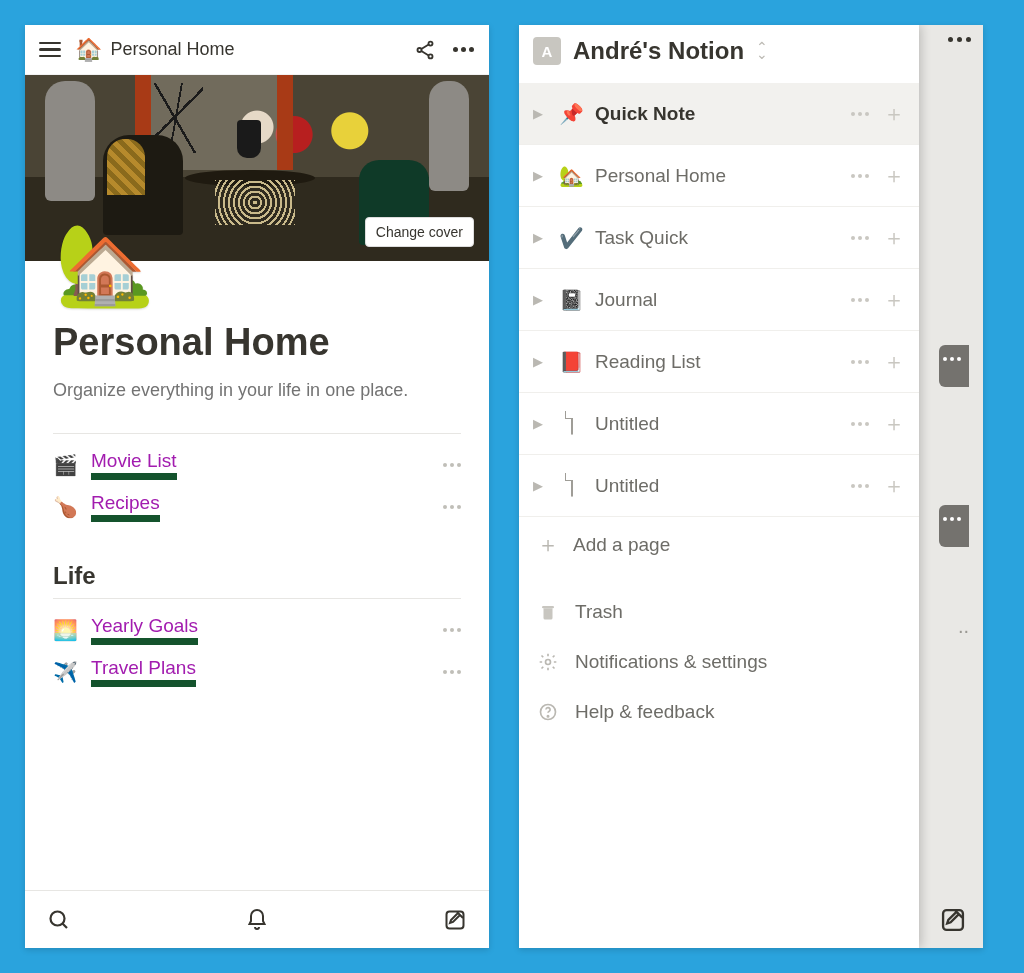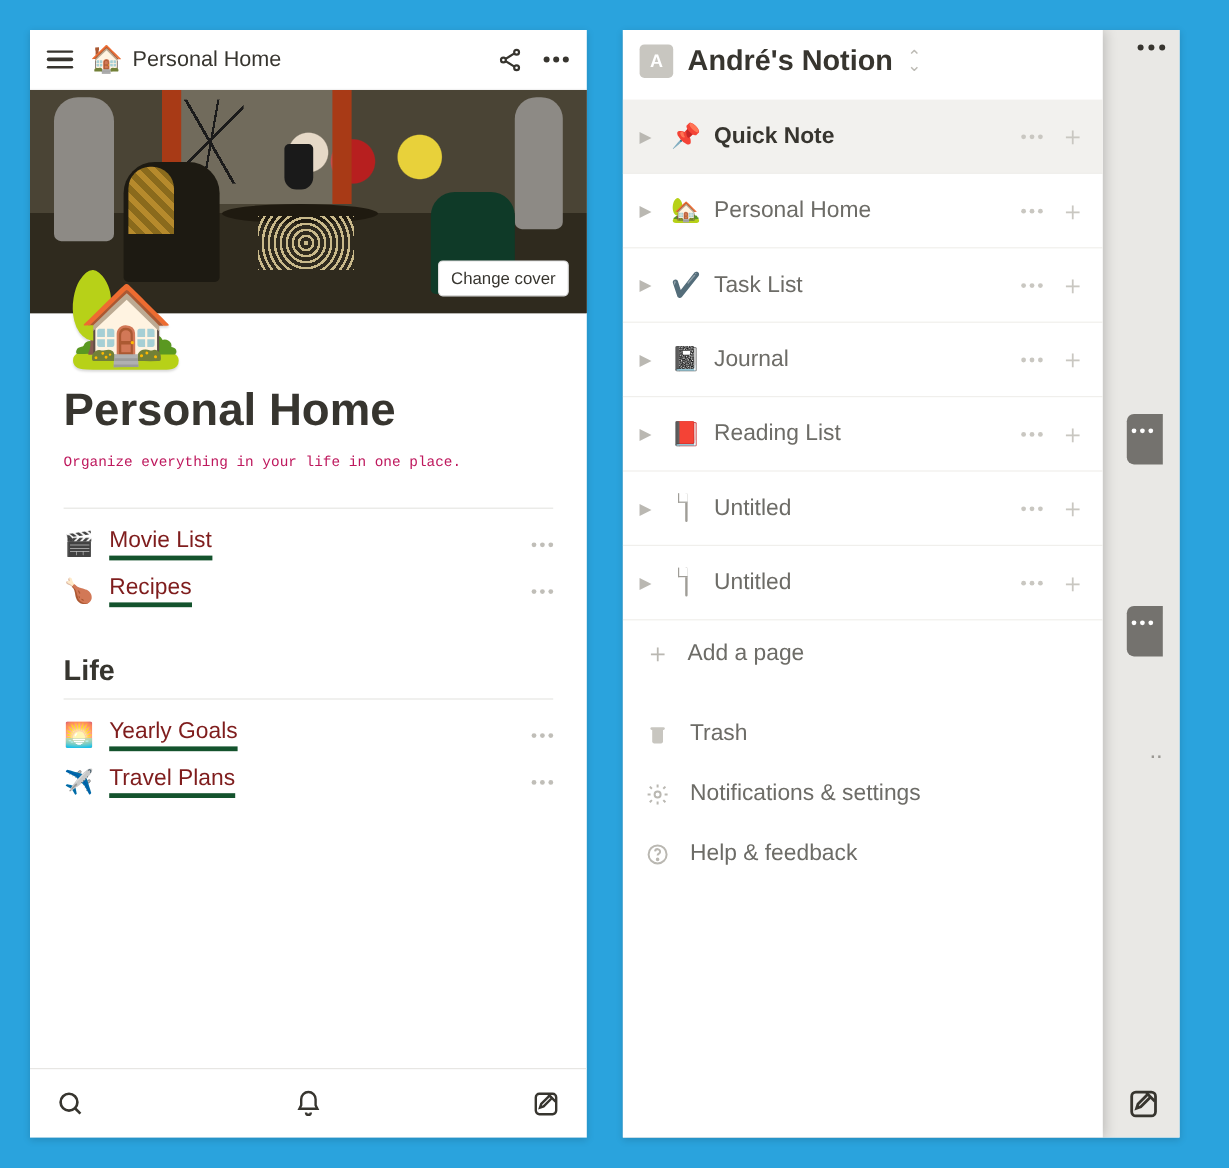--- a/index.html
+++ b/index.html
@@ -73,26 +73,26 @@
     position:absolute; right:15px; bottom:14px; background:#fff; border:1px solid #ddd;
     padding:6px 10px; font-size:14px; border-radius:4px; color:#37352f; cursor:pointer;margin-top:44px;
   }
   .hero-emoji { position:absolute; left:30px; bottom:-44px; font-size:80px; line-height:1; text-shadow:0 1px 2px rgba(0,0,0,0.15);}
   
   .content { padding: 60px 28px 0 28px; flex:1; overflow:hidden; }
   .page-title { font-size:38px; font-weight:700; color:#37352f; margin-bottom:12px;}
   .add-comment { display:flex; align-items:center; gap:8px; color:#b4b1aa; font-size:16px; margin-bottom:28px; cursor:pointer;}
   .add-comment .cicon{ width:18px; height:16px; background:#c8c6c0; border-radius:3px; position:relative;}
   .add-comment .cicon::after{content:""; position:absolute; left:4px; right:4px; top:4px; height:2px; background:#fff; box-shadow:0 4px 0 #fff;}
-  .desc { font-size:12px; color:#be185d; line-height:1.6; margin-bottom:28px;font-family:Liberation Mono, monospace;}
+  .desc { font-size:18px; color:#737373; line-height:1.6; margin-bottom:28px;}
   .sect-head { font-size:24px; font-weight:700; margin:12px 0 8px 0;}
   .sect-divider { height:1px; background:#e7e6e3; margin-bottom:10px;}
   .linkrow { display:flex; align-items:center; gap:12px; padding:6px 0; font-size:19px;}
   .linkrow .lemoji{ font-size:20px; width:26px; text-align:center;}
-  .linkrow a { color:#7f1d1d; text-decoration:none; border-bottom:4px solid #14532d; padding-bottom:1px; font-weight:500; cursor:pointer;}
+  .linkrow a { color:#a21caf; text-decoration:none; border-bottom:7px solid #14532d; padding-bottom:1px; font-weight:500; cursor:pointer;}
   .linkrow .row-dots{ margin-left:auto; display:flex; gap:3px; cursor:pointer;}
   .linkrow .row-dots span{ width:4px; height:4px; background:#c0beb8; border-radius:50%;}
   
   .bottombar{ height:58px; border-top:1px solid #e7e6e3; display:flex; align-items:center; justify-content:space-between; padding:0 20px;}
   .bicon{ width:28px; height:28px; display:flex; align-items:center; justify-content:center; color:#37352f; cursor:pointer;}
 
   
   .phone2-bg{ position:absolute; inset:0; background:#e9e8e5;}
   .bg-dots{ position:absolute; right:12px; top:12px; display:flex; gap:4px;}
   .bg-dots span{width:5px;height:5px;background:#37352f;border-radius:50%;}
@@ -309,21 +309,21 @@
               <span></span>
               <span></span>
               <span></span>
             </div>
             <div class="pplus">＋</div>
           </div>
         </div>
         <div class="prow">
           <span class="caret">▶</span>
           <span class="picon">✔️</span>
-          <span class="plabel">Task List</span>
+          <span class="plabel">Task Quick</span>
           <div class="pacts">
             <div class="pdots">
               <span></span>
               <span></span>
               <span></span>
             </div>
             <div class="pplus">＋</div>
           </div>
         </div>
         <div class="prow">

